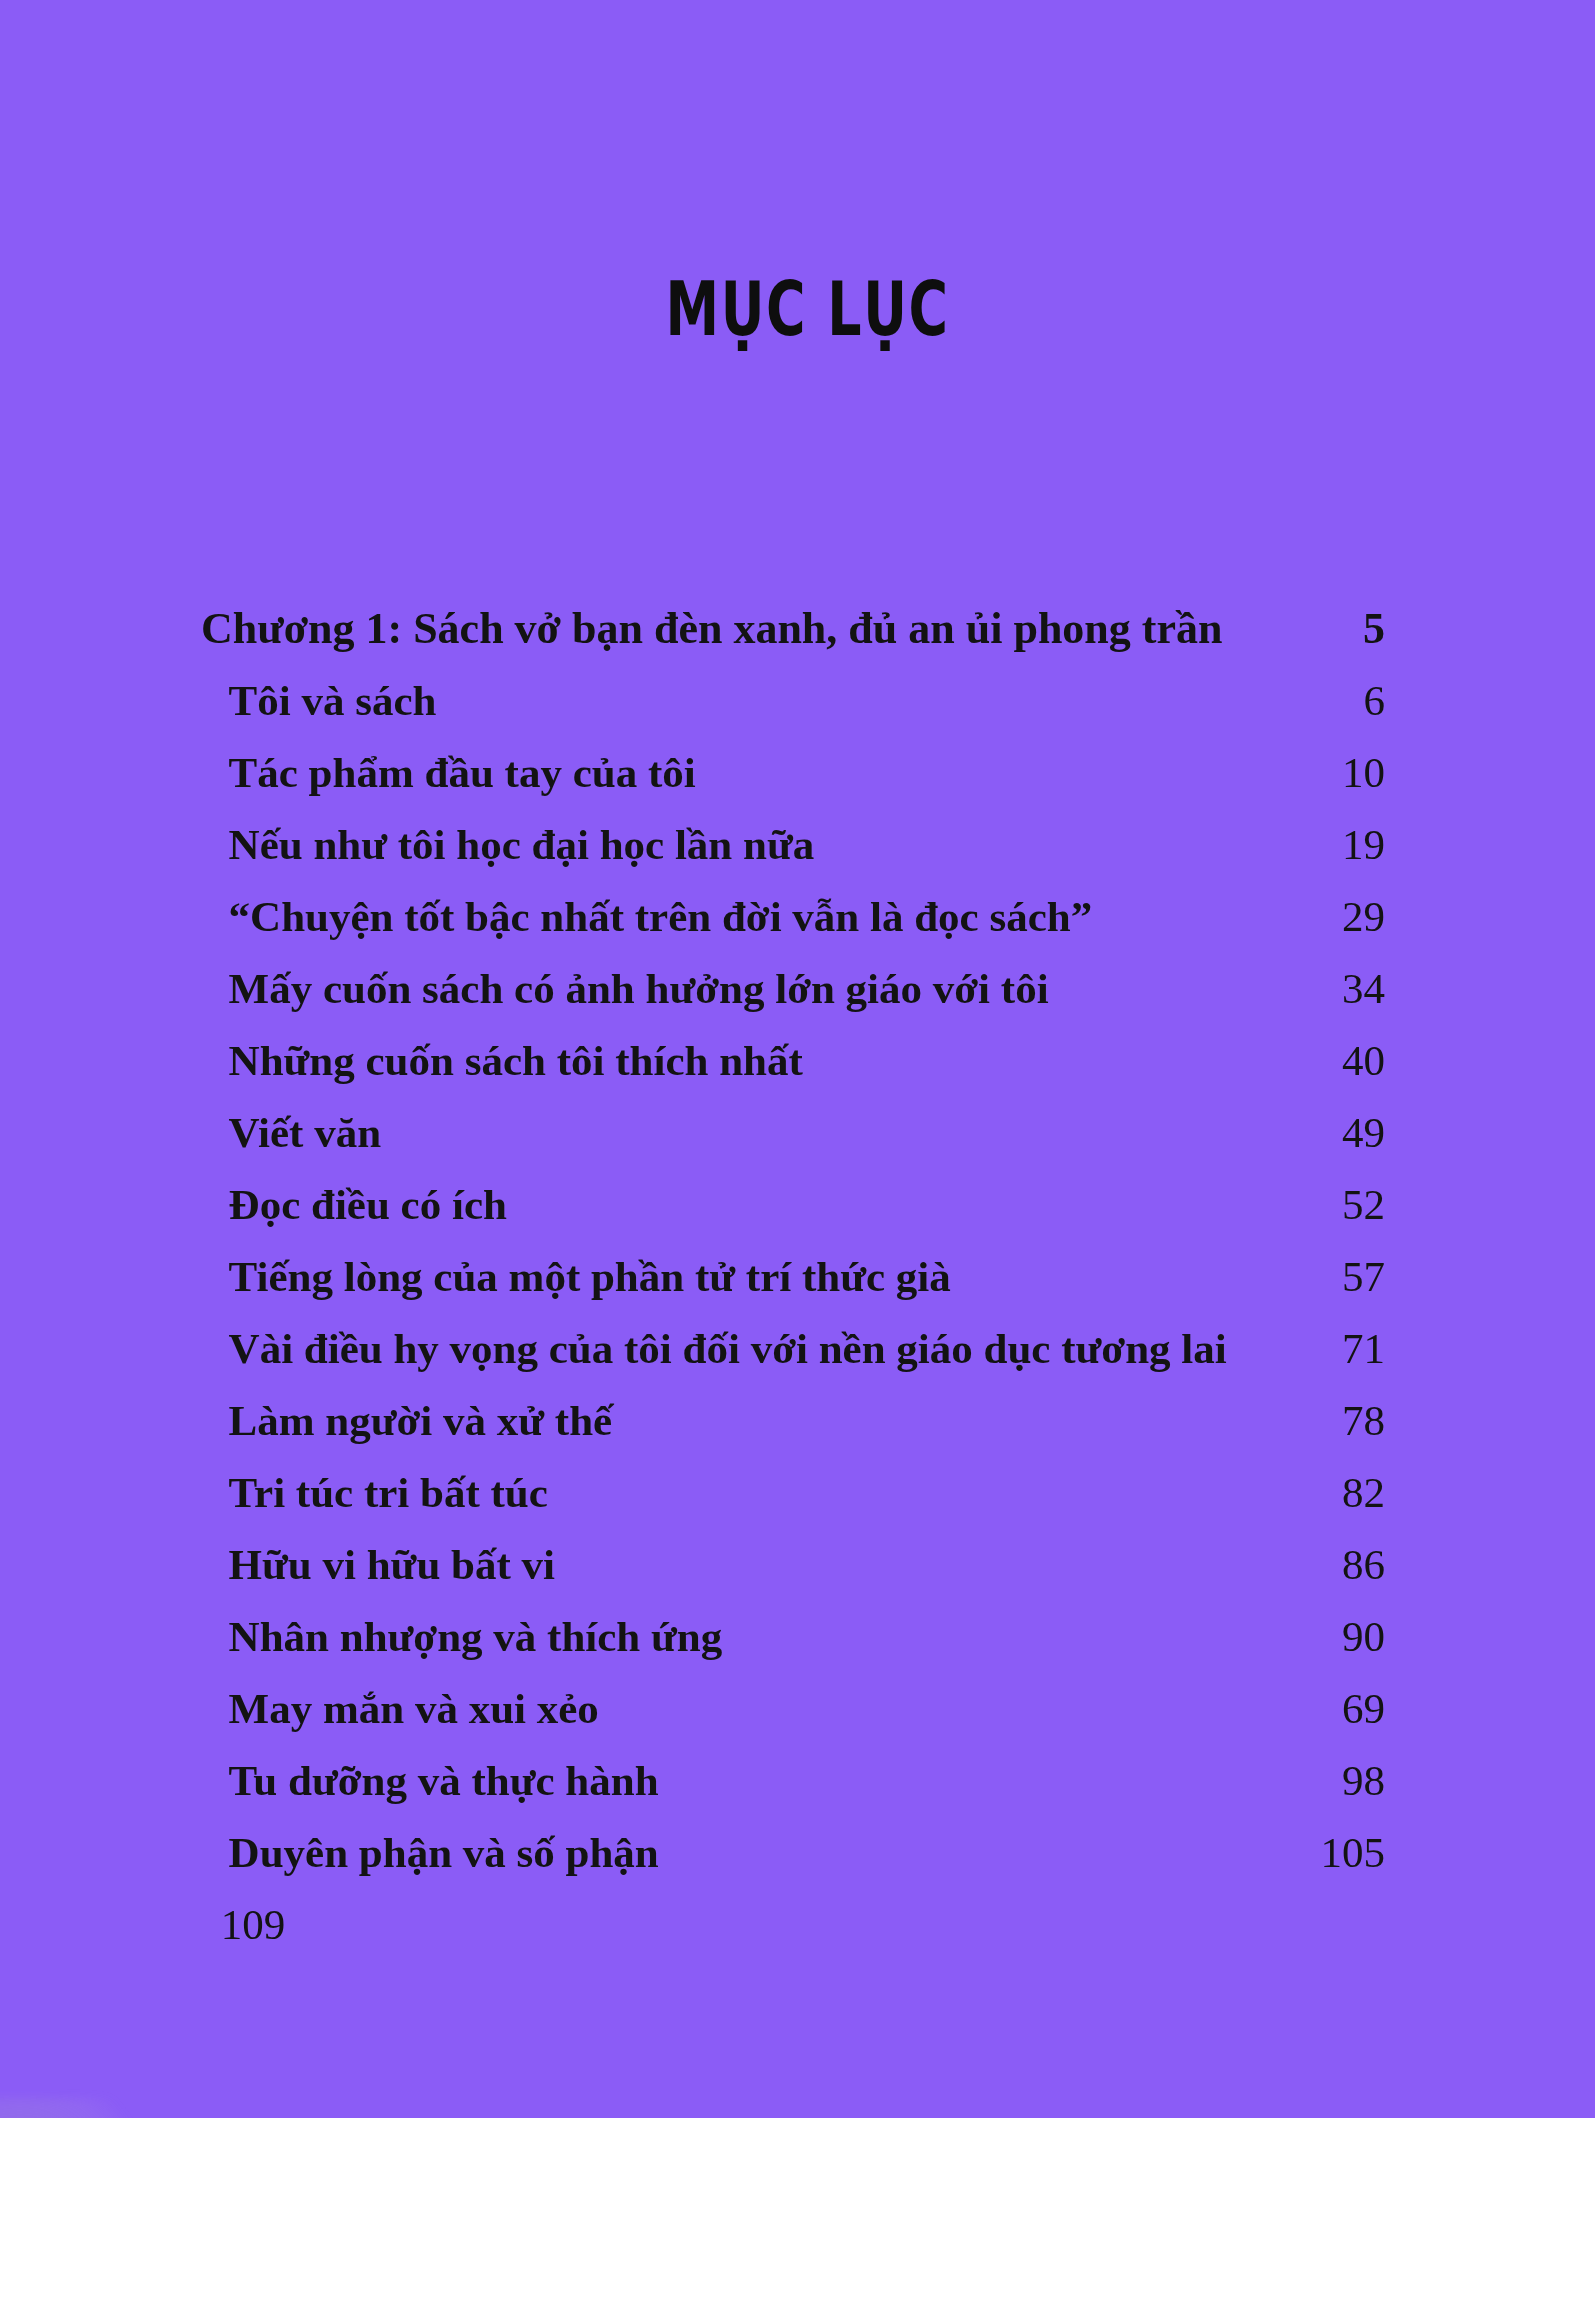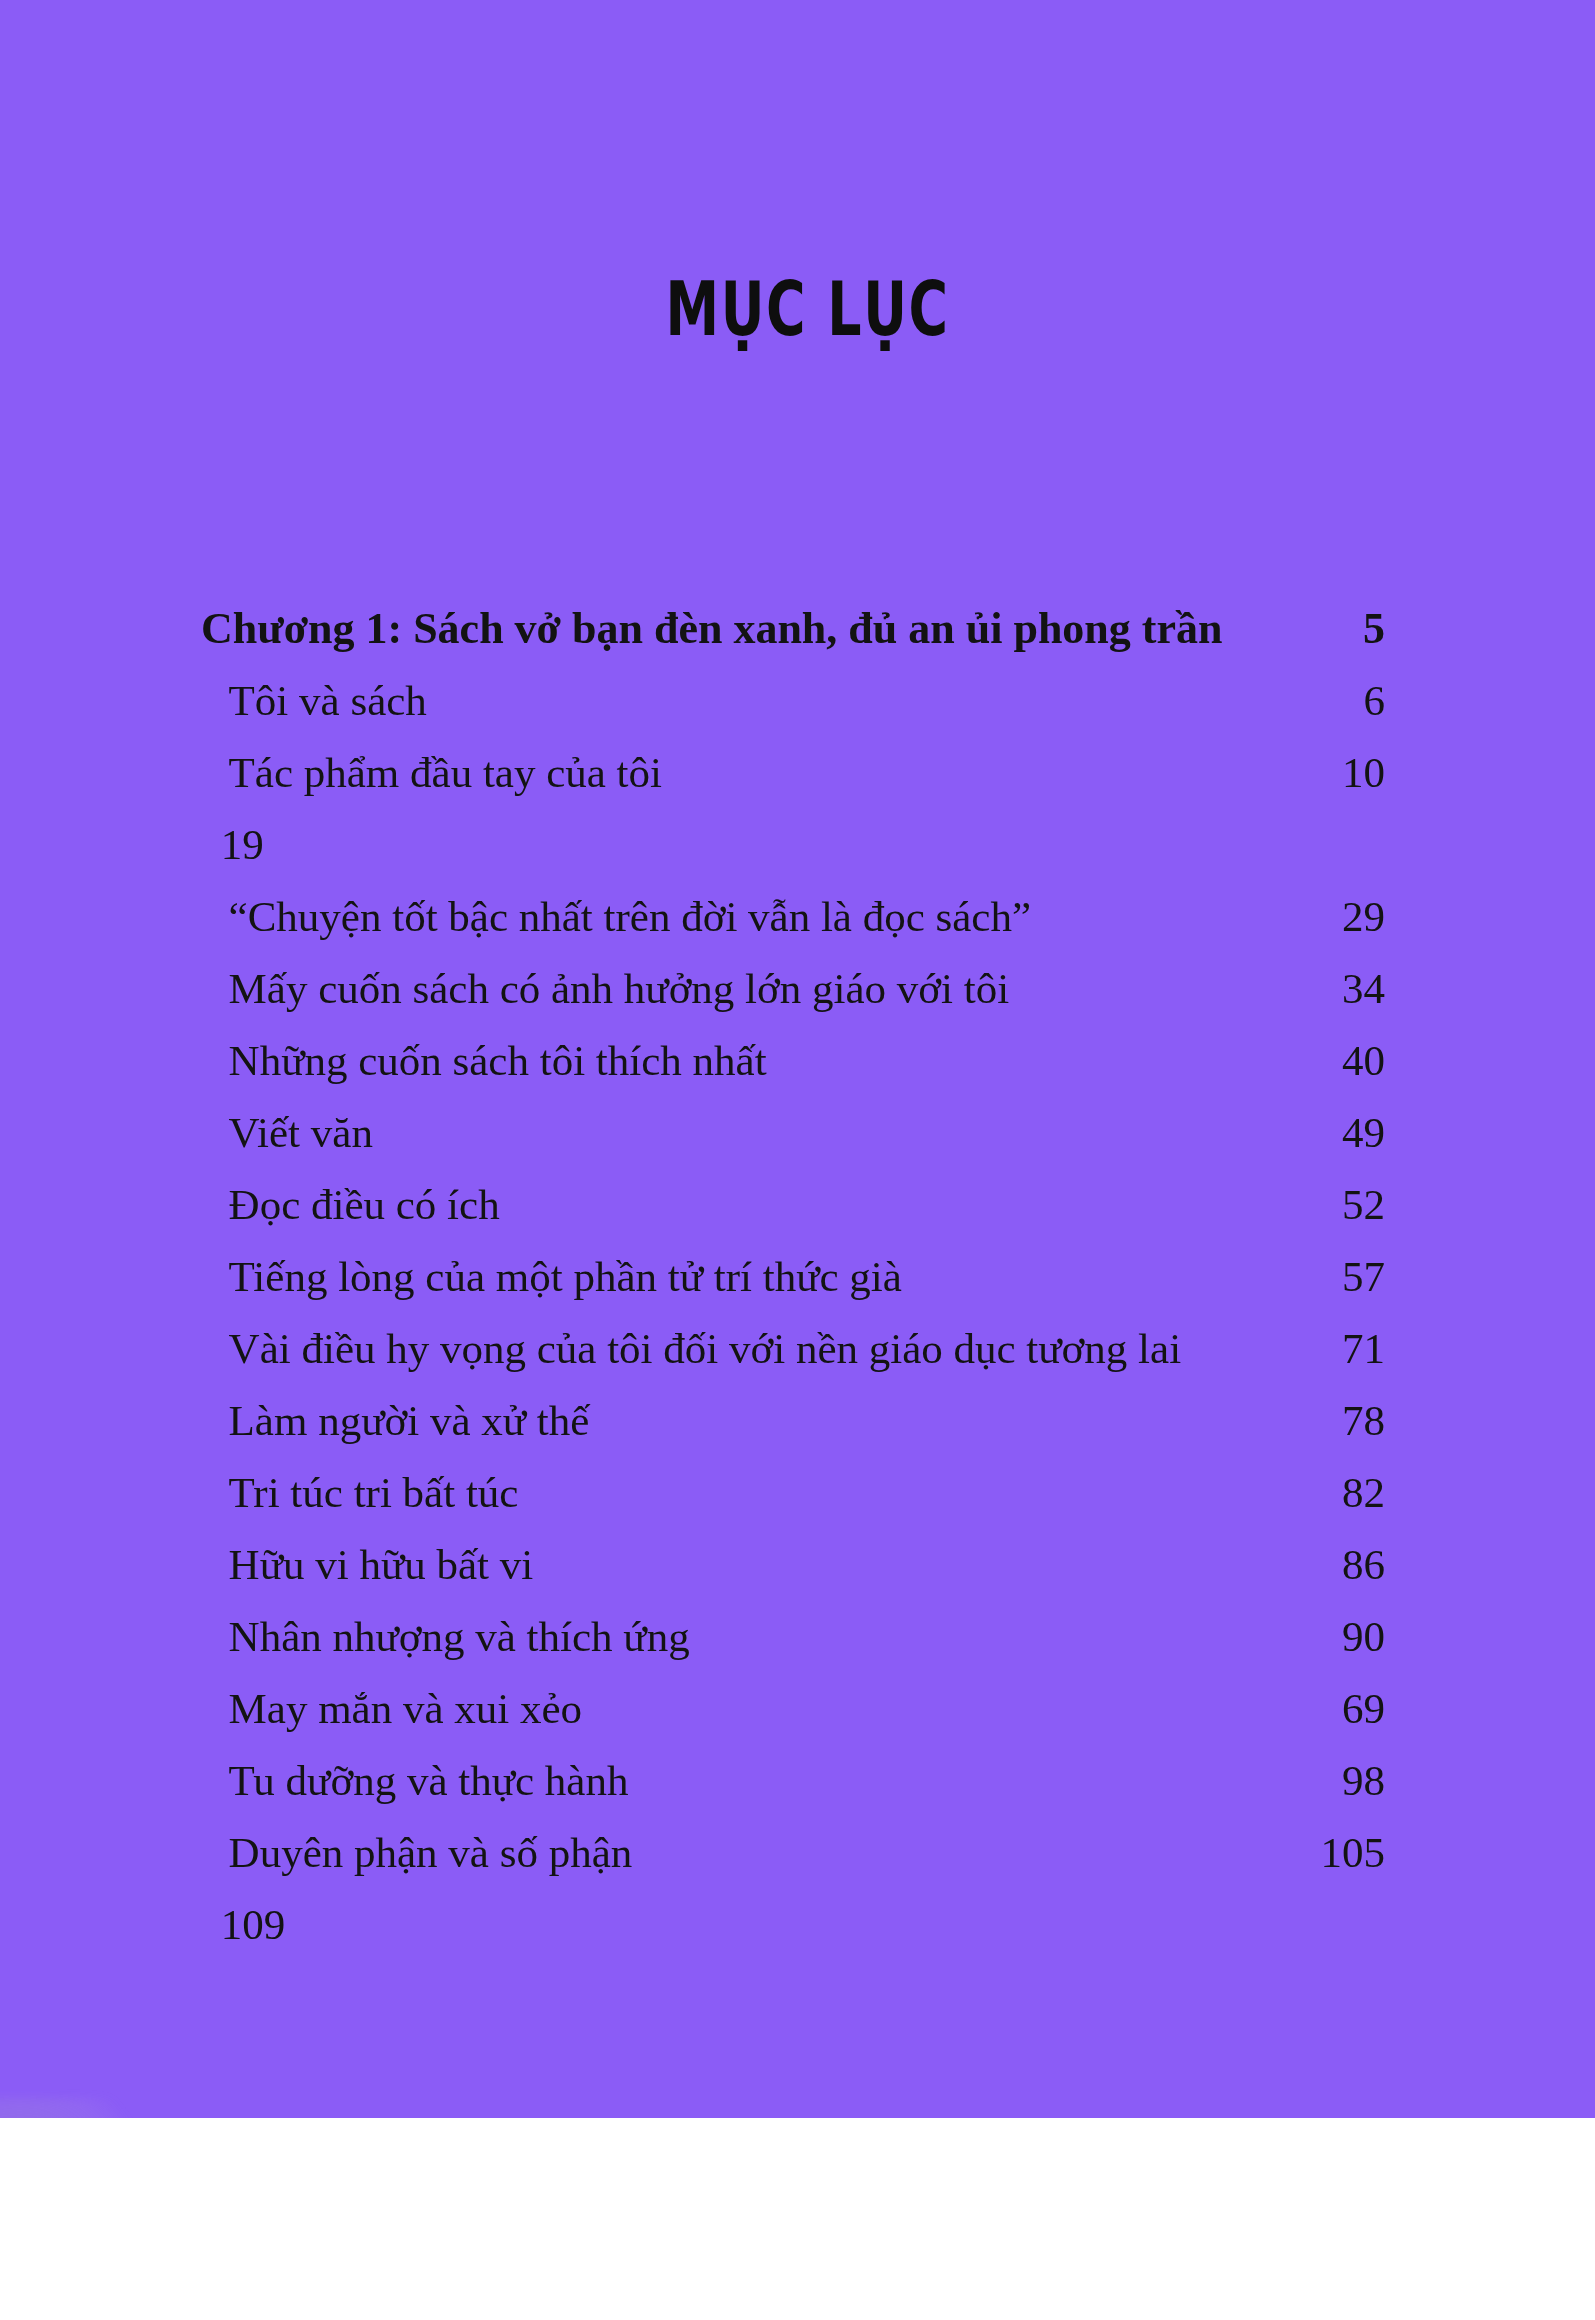--- a/index.html
+++ b/index.html
@@ -52,20 +52,21 @@
   }
   .row.chapter {
     font-weight: bold;
     font-size: 44px;
   }
   .row.chapter.gap-before {
     margin-top: 29.6px;
   }
   .row.entry .row-title {
     padding-left: 27.6px;
+    font-weight: bold;
   }
   .row .row-page {
     padding-left: 19.7px;
   }
   .smudge {
     position: absolute;
     left: -49px;
     top: 2098px;
     width: 197px;
     height: 296px;
@@ -94,20 +95,21 @@
     <span class="row-title">Tôi và sách</span>
     <span class="row-page">6</span>
   </div>
 
   <div class="row entry">
     <span class="row-title">Tác phẩm đầu tay của tôi</span>
     <span class="row-page">10</span>
   </div>
 
   <div class="row entry">
+    <span class="row-title">Nếu như tôi học đại học lần nữa</span>
     <span class="row-page">19</span>
   </div>
 
   <div class="row entry">
     <span class="row-title">“Chuyện tốt bậc nhất trên đời vẫn là đọc sách”</span>
     <span class="row-page">29</span>
   </div>
 
   <div class="row entry">
     <span class="row-title">Mấy cuốn sách có ảnh hưởng lớn giáo với tôi</span>

